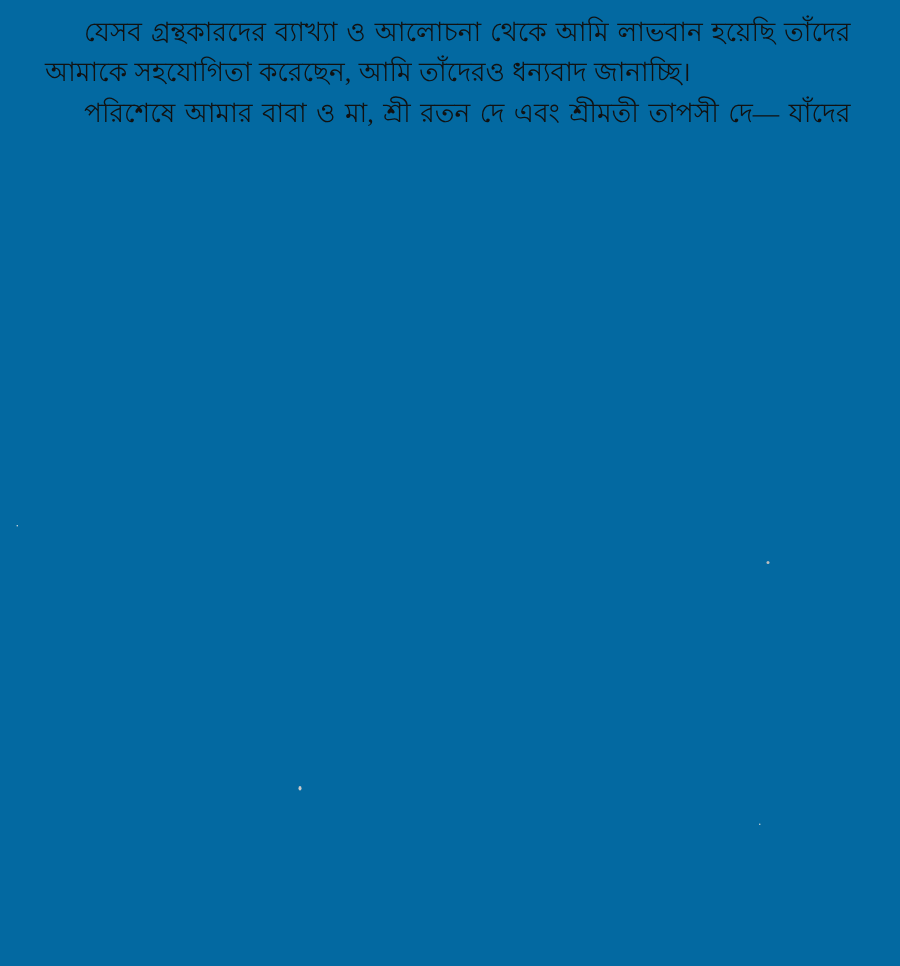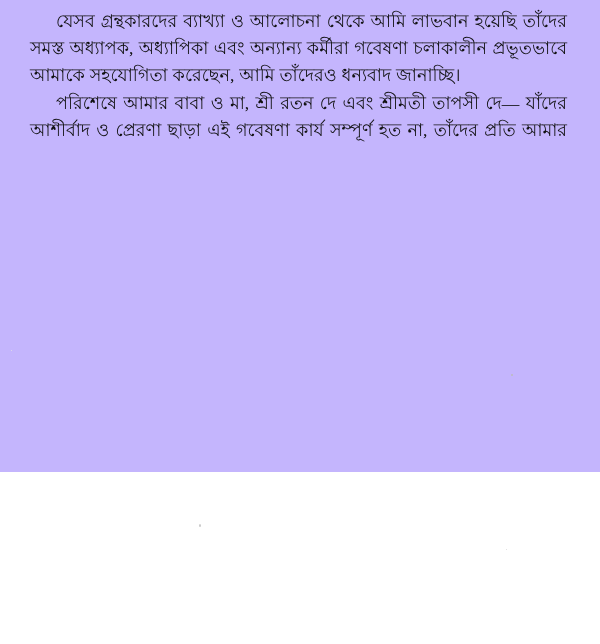--- a/index.html
+++ b/index.html
@@ -12,22 +12,22 @@
     height: 644px;
     background: #ffffff;
     font-family: "Liberation Serif", "DejaVu Serif", serif;
     overflow: hidden;
     position: relative;
   }
 
   .page {
     position: relative;
     width: 600px;
-    height: 472px;
-    background: #c4b5fd;
+    height: 644px;
+    background: #0369a1;
     box-sizing: border-box;
   }
 
   .text-block {
     position: absolute;
     left: 30px;
     top: 8px;
     width: 537px;
   }
 
@@ -79,27 +79,25 @@
 </style>
 </head>
 <body>
 
 <div class="page">
 
   <div class="text-block">
 
     <p class="para">
       <span class="line indent">যেসব গ্রন্থকারদের ব্যাখ্যা ও আলোচনা থেকে আমি লাভবান হয়েছি তাঁদের</span>
-      <span class="line">সমস্ত অধ্যাপক, অধ্যাপিকা এবং অন্যান্য কর্মীরা গবেষণা চলাকালীন প্রভূতভাবে</span>
       <span class="line last">আমাকে সহযোগিতা করেছেন, আমি তাঁদেরও ধন্যবাদ জানাচ্ছি।</span>
     </p>
 
     <p class="para">
       <span class="line indent">পরিশেষে আমার বাবা ও মা, শ্রী রতন দে এবং শ্রীমতী তাপসী দে— যাঁদের</span>
-      <span class="line">আশীর্বাদ ও প্রেরণা ছাড়া এই গবেষণা কার্য সম্পূর্ণ হত না, তাঁদের প্রতি আমার</span>
     </p>
 
   </div>
 
   <span class="speck s1"></span>
   <span class="speck s2"></span>
   <span class="speck s3"></span>
   <span class="speck s4"></span>
 
 </div>

